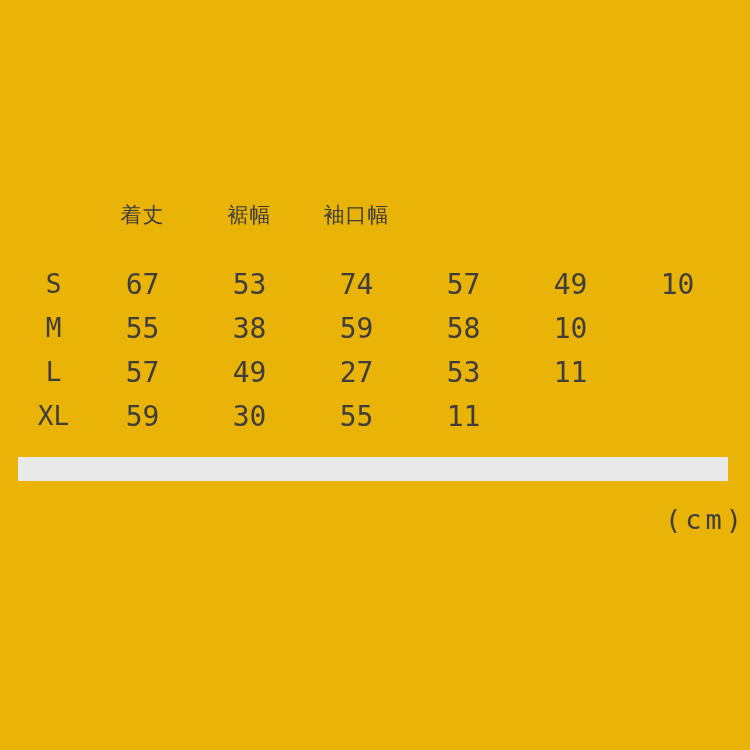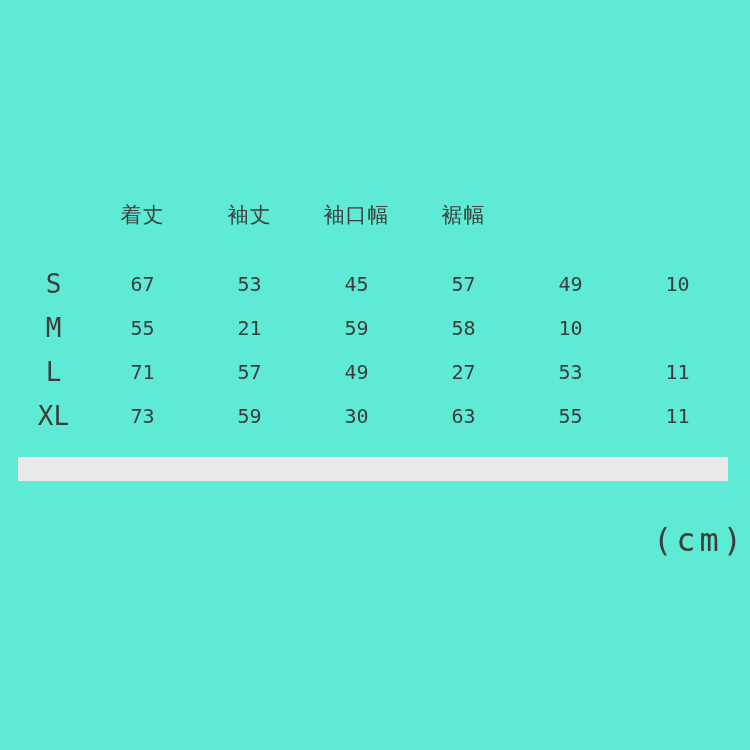--- a/index.html
+++ b/index.html
@@ -4,21 +4,21 @@
 <style>
   html, body {
     margin: 0;
     padding: 0;
     background: #ffffff;
   }
   .stage {
     position: relative;
     width: 750px;
     height: 750px;
-    background: #5eead4;
+    background: #eab308;
     overflow: hidden;
     font-family: "DejaVu Sans Mono", "DejaVu Sans", monospace;
     color: #3d3d3d;
   }
   .size-table {
     position: absolute;
     left: 18px;
     top: 193px;
     width: 714px;
   }
@@ -36,91 +36,87 @@
     font-size: 21px;
     letter-spacing: 1px;
   }
   .table-body {
     margin-top: 25px;
   }
   .size-cell {
     font-size: 26px;
   }
   .value-cell {
-    font-size: 20px;
+    font-size: 28px;
   }
   .divider-bar {
     position: absolute;
     left: 18px;
     top: 457px;
     width: 710px;
     height: 24px;
     background: #e9e9e9;
   }
   .unit-label {
     position: absolute;
     right: 4px;
-    top: 521px;
-    font-size: 32px;
+    top: 504px;
+    font-size: 27px;
     letter-spacing: 4px;
     color: #3d3d3d;
   }
 </style>
 </head>
 <body>
 
 <div class="stage">
 
   <div class="size-table">
 
     <div class="grid-row">
       <div class="cell head-cell"></div>
       <div class="cell head-cell">着丈</div>
-      <div class="cell head-cell">袖丈</div>
+      <div class="cell head-cell">裾幅</div>
       <div class="cell head-cell">袖口幅</div>
-      <div class="cell head-cell">裾幅</div>
     </div>
 
     <div class="table-body">
 
       <div class="grid-row">
         <div class="cell size-cell">S</div>
         <div class="cell value-cell">67</div>
         <div class="cell value-cell">53</div>
-        <div class="cell value-cell">45</div>
+        <div class="cell value-cell">74</div>
         <div class="cell value-cell">57</div>
         <div class="cell value-cell">49</div>
         <div class="cell value-cell">10</div>
       </div>
 
       <div class="grid-row">
         <div class="cell size-cell">M</div>
         <div class="cell value-cell">55</div>
-        <div class="cell value-cell">21</div>
+        <div class="cell value-cell">38</div>
         <div class="cell value-cell">59</div>
         <div class="cell value-cell">58</div>
         <div class="cell value-cell">10</div>
       </div>
 
       <div class="grid-row">
         <div class="cell size-cell">L</div>
-        <div class="cell value-cell">71</div>
         <div class="cell value-cell">57</div>
         <div class="cell value-cell">49</div>
         <div class="cell value-cell">27</div>
         <div class="cell value-cell">53</div>
         <div class="cell value-cell">11</div>
       </div>
 
       <div class="grid-row">
         <div class="cell size-cell">XL</div>
-        <div class="cell value-cell">73</div>
         <div class="cell value-cell">59</div>
         <div class="cell value-cell">30</div>
-        <div class="cell value-cell">63</div>
         <div class="cell value-cell">55</div>
         <div class="cell value-cell">11</div>
       </div>
 
     </div>
   </div>
 
   <div class="divider-bar"></div>
 
   <div class="unit-label">(cm)</div>

